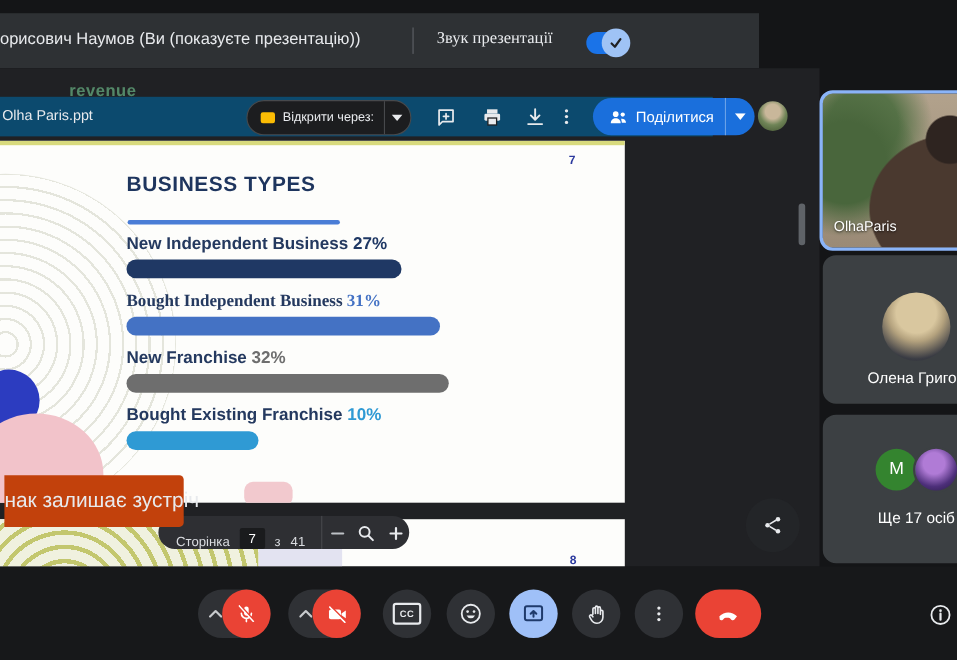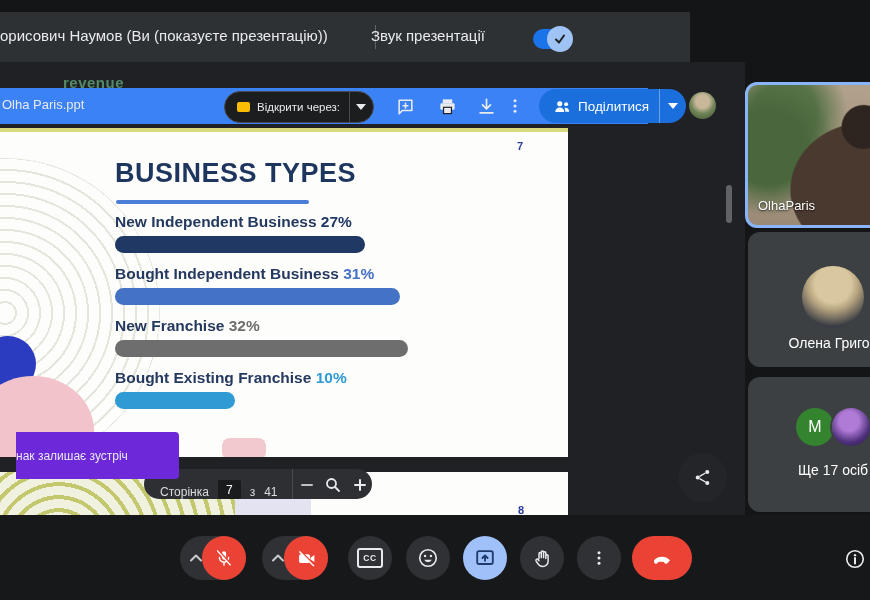--- a/index.html
+++ b/index.html
@@ -12,21 +12,21 @@
   
   .banner{left:0;top:12px;width:690px;height:50px;background:#2e3134;}
   .banner-text{color:#e8eaed;font-size:15px;white-space:nowrap;top:15px;}
   .banner-div{width:1px;height:24px;background:#5f6368;left:375px;top:13px;}
   .toggle{left:533px;top:17px;width:36px;height:20px;border-radius:10px;background:#1a73e8;cursor:pointer;}
   .toggle-knob{position:absolute;right:-4px;top:-3px;width:26px;height:26px;border-radius:50%;
     background:#9fc3f5;display:flex;align-items:center;justify-content:center;}
   
   .viewer{left:0;top:62px;width:745px;height:453px;background:#202124;overflow:hidden;}
   .ghost{left:63px;top:12px;color:#86efac;opacity:.5;font-size:15px;font-weight:700;letter-spacing:.5px;}
-  .doc-header{left:0;top:26px;width:648px;height:36px;background:#3b82f6;}
+  .doc-header{left:0;top:26px;width:648px;height:36px;background:#0c4a6e;}
   .filename{left:2px;top:9px;color:#e8eaed;font-size:13px;white-space:nowrap;}
   .openwith{left:224px;top:3px;width:148px;height:30px;border:1px solid #47494c;border-radius:16px;
     background:#1c1d1f;display:flex;align-items:center;cursor:pointer;}
   .openwith-icon{width:13px;height:10px;border-radius:2px;background:#fbbc04;margin:0 7px 0 12px;flex:0 0 auto;}
   .openwith-label{color:#e8eaed;font-size:11.5px;white-space:nowrap;overflow:hidden;max-width:86px;}
   .openwith-sep{width:1px;height:30px;background:#47494c;margin-left:6px;}
   .openwith-caret{width:26px;display:flex;justify-content:center;}
   .hdr-btn{top:3px;width:30px;height:30px;display:flex;align-items:center;justify-content:center;
     color:#e8eaed;cursor:pointer;background:transparent;border:none;padding:0;}
   .share-btn{left:539px;top:1px;height:34px;border-radius:17px;background:#1a6fdc;display:flex;
@@ -39,35 +39,35 @@
     background:radial-gradient(circle at 50% 35%,#c9b79a 0 30%,#6f8457 55%,#41512f 100%);}
   
   .page{background:#fdfdfb;left:0;width:568px;}
   .page7{top:66px;height:329px;overflow:hidden;}
   .band{left:0;top:0;width:568px;height:4px;background:#d8da7d;}
   .rings{left:-150px;top:30px;width:310px;height:310px;border-radius:50%;
     background:repeating-radial-gradient(circle,rgba(140,145,110,0) 0 10px,rgba(140,145,110,.22) 10px 12px);}
   .bluecircle{left:-20px;top:208px;width:56px;height:56px;border-radius:50%;background:#2c3cc0;}
   .pinkblob{left:-28px;top:248px;width:122px;height:110px;border-radius:50% 50% 42% 42%;background:#f2c3ca;}
   .pinksmall{left:222px;top:310px;width:44px;height:22px;border-radius:8px;background:#f2c9ce;}
-  .slide-title{left:115px;top:30px;font-size:27px;font-weight:800;color:#1e355e;letter-spacing:.5px;}
+  .slide-title{left:115px;top:30px;font-size:19px;font-weight:800;color:#1e355e;letter-spacing:.5px;}
   .slide-underline{left:116px;top:72px;width:193px;height:3.5px;background:#4a7dd6;border-radius:2px;}
   .bar-row-label{left:115px;font-size:15.5px;font-weight:700;color:#24395f;white-space:nowrap;}
   .bar{left:115px;height:17px;border-radius:8.5px;}
   .pagenum{font-size:11px;font-weight:700;color:#2c3a9e;}
   .page8{top:410px;height:47px;overflow:hidden;}
   .arcs8{left:0;top:0;width:235px;height:47px;
     background:repeating-radial-gradient(circle at 25% 160%,#f0f1df 0 9px,#c3c76e 9px 13px);}
   .lav8{left:235px;top:0;width:76px;height:47px;background:#e3e3f1;}
   .scrollbar{left:726px;top:123px;width:6px;height:38px;border-radius:3px;background:#5f6368;cursor:pointer;}
   .sharefab{left:678px;top:391px;width:49px;height:49px;border-radius:50%;background:#232528;
     display:flex;align-items:center;justify-content:center;color:#e8eaed;cursor:pointer;}
   
-  .tooltip{left:16px;top:432px;width:163px;height:47px;background:#6d28d9;border-radius:0 4px 4px 0;
-    display:flex;align-items:center;color:#e8eaed;font-size:12px;white-space:nowrap;z-index:30;}
+  .tooltip{left:4px;top:432px;width:163px;height:47px;background:#c2410c;border-radius:0 4px 4px 0;
+    display:flex;align-items:center;color:#e8eaed;font-size:19px;white-space:nowrap;z-index:30;}
   .pager{left:144px;top:469px;width:228px;height:30px;border-radius:15px;background:#2e2f33;
     display:flex;align-items:flex-end;z-index:25;color:#dadce0;}
   .pager-label{font-size:12px;margin-left:16px;}
   .pager-box{width:26px;height:19px;background:#1a1b1d;border-radius:2px;margin-left:9px;
     color:#fff;font-size:12px;display:flex;align-items:center;justify-content:center;}
   .pager-sep-txt{font-size:12px;margin-left:9px;}
   .pager-total{font-size:12px;margin-left:9px;}
   .pager-vline{width:1px;height:30px;background:#47494c;margin-left:14px;}
   .pager-btn{width:28px;height:28px;display:flex;align-items:center;justify-content:center;
     background:transparent;border:none;color:#e8eaed;cursor:pointer;padding:0;margin-left:2px;}
@@ -107,21 +107,21 @@
     align-items:center;justify-content:center;font-size:8.5px;font-weight:700;letter-spacing:.5px;}
   .info-btn{left:843px;top:32px;width:24px;height:24px;color:#e8eaed;display:flex;align-items:center;
     justify-content:center;cursor:pointer;}
 </style>
 </head>
 <body>
 
 <div class="abs banner">
   <div class="abs banner-text" style="left:0px;">орисович Наумов (Ви (показуєте презентацію))</div>
   <div class="abs banner-div"></div>
-  <div class="abs banner-text" style="left:371px;">Звук презентації</div>
+  <div class="abs banner-text" style="left:397px;font-family:Liberation Serif, serif;">Звук презентації</div>
   <div class="abs toggle">
     <div class="toggle-knob">
       <svg width="14" height="14" viewBox="0 0 14 14">
         <polyline points="3,7.5 6,10.5 11,3.5" fill="none" stroke="#202124" stroke-width="2" stroke-linecap="round" stroke-linejoin="round"></polyline>
       </svg>
     </div>
   </div>
 </div>
 
 <div class="abs viewer">
@@ -200,21 +200,21 @@
     <div class="abs slide-underline"></div>
 
     <div class="bar-row">
       <div class="abs bar-row-label" style="top:85px;">
         <span>New Independent Business</span>
         <span class="pct" style="color: rgb(31, 56, 100);">27%</span>
       </div>
       <div class="abs bar" style="top: 108px; width: 250px; background: rgb(31, 56, 100);"></div>
     </div>
     <div class="bar-row">
-      <div class="abs bar-row-label" style="top:137px;">
+      <div class="abs bar-row-label" style="top:137px;font-family:Liberation Serif, serif;">
         <span>Bought Independent Business</span>
         <span class="pct" style="color: rgb(68, 114, 196);">31%</span>
       </div>
       <div class="abs bar" style="top: 160px; width: 285px; background: rgb(68, 114, 196);"></div>
     </div>
     <div class="bar-row">
       <div class="abs bar-row-label" style="top:189px;">
         <span>New Franchise</span>
         <span class="pct" style="color: rgb(110, 110, 110);">32%</span>
       </div>

